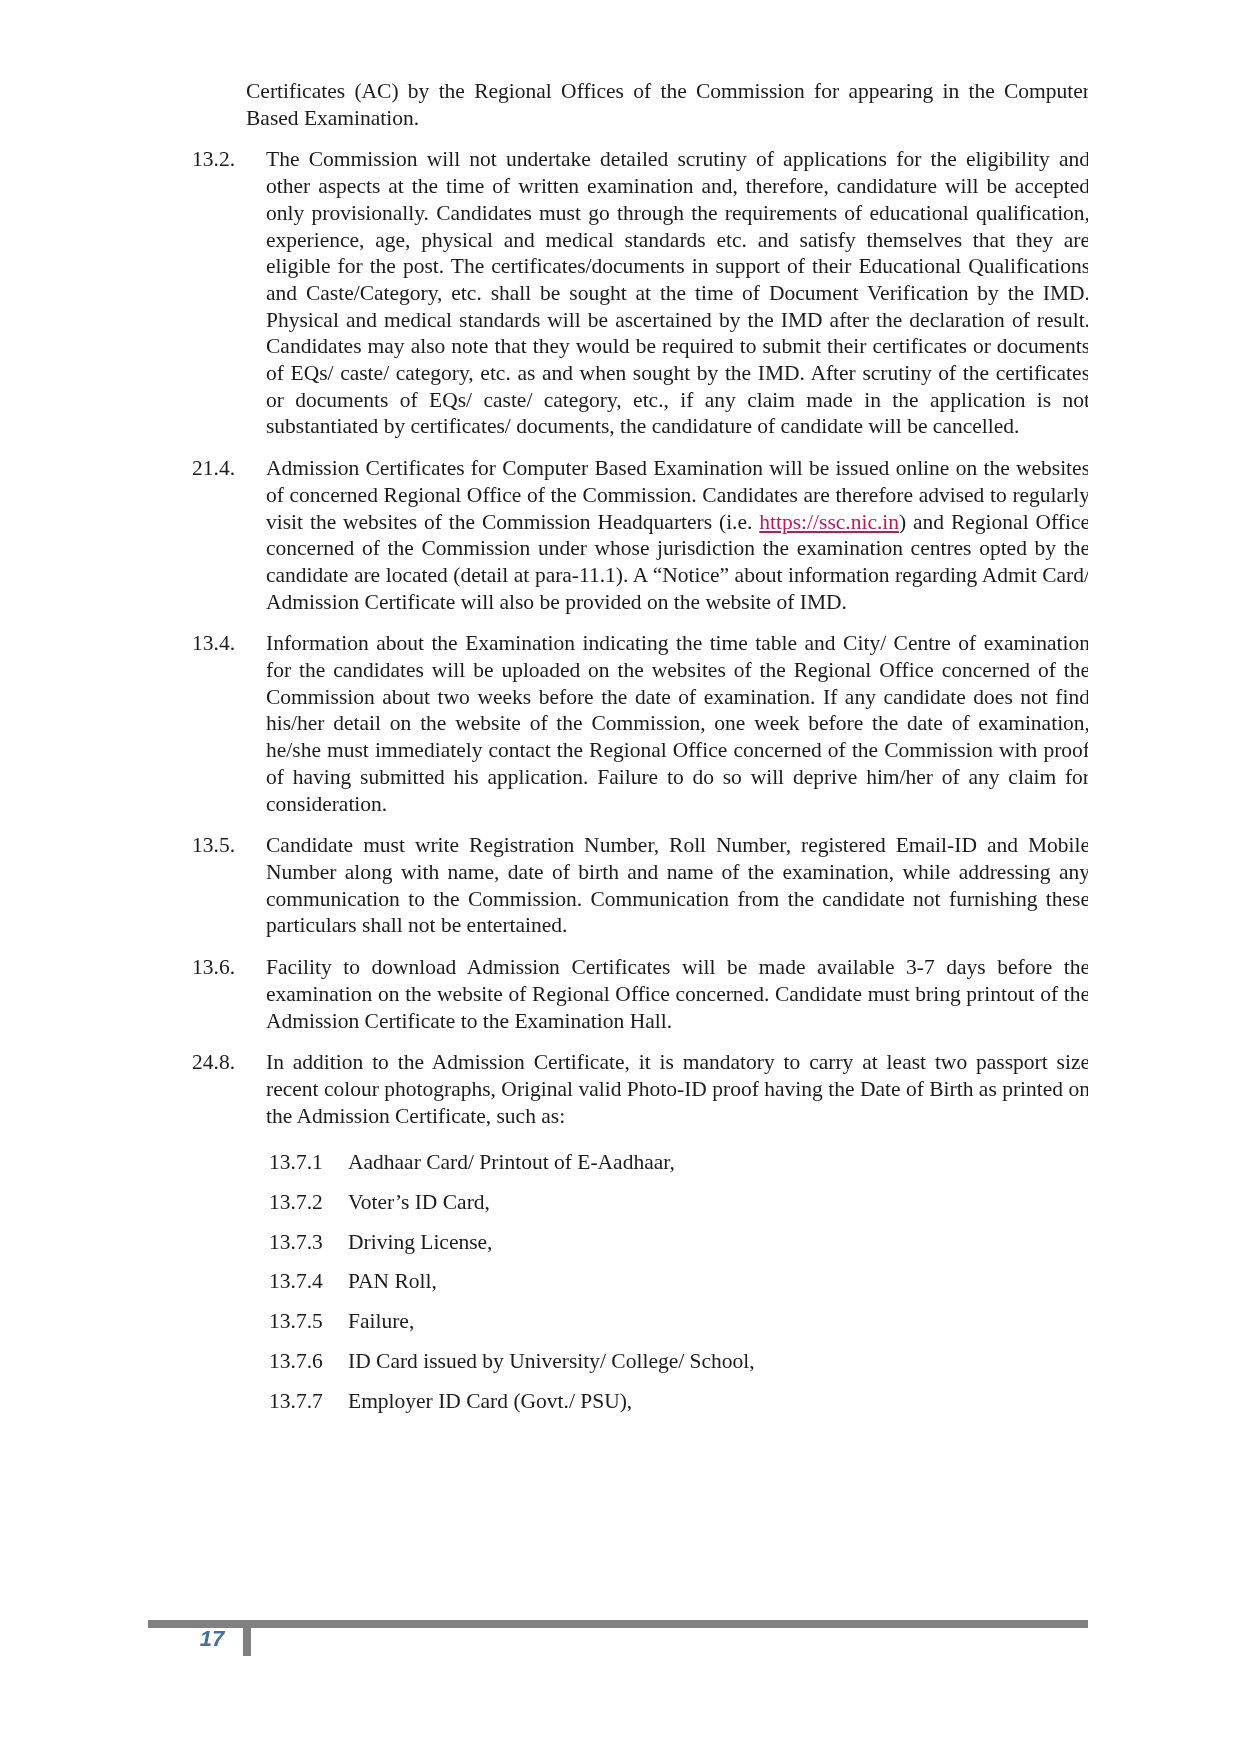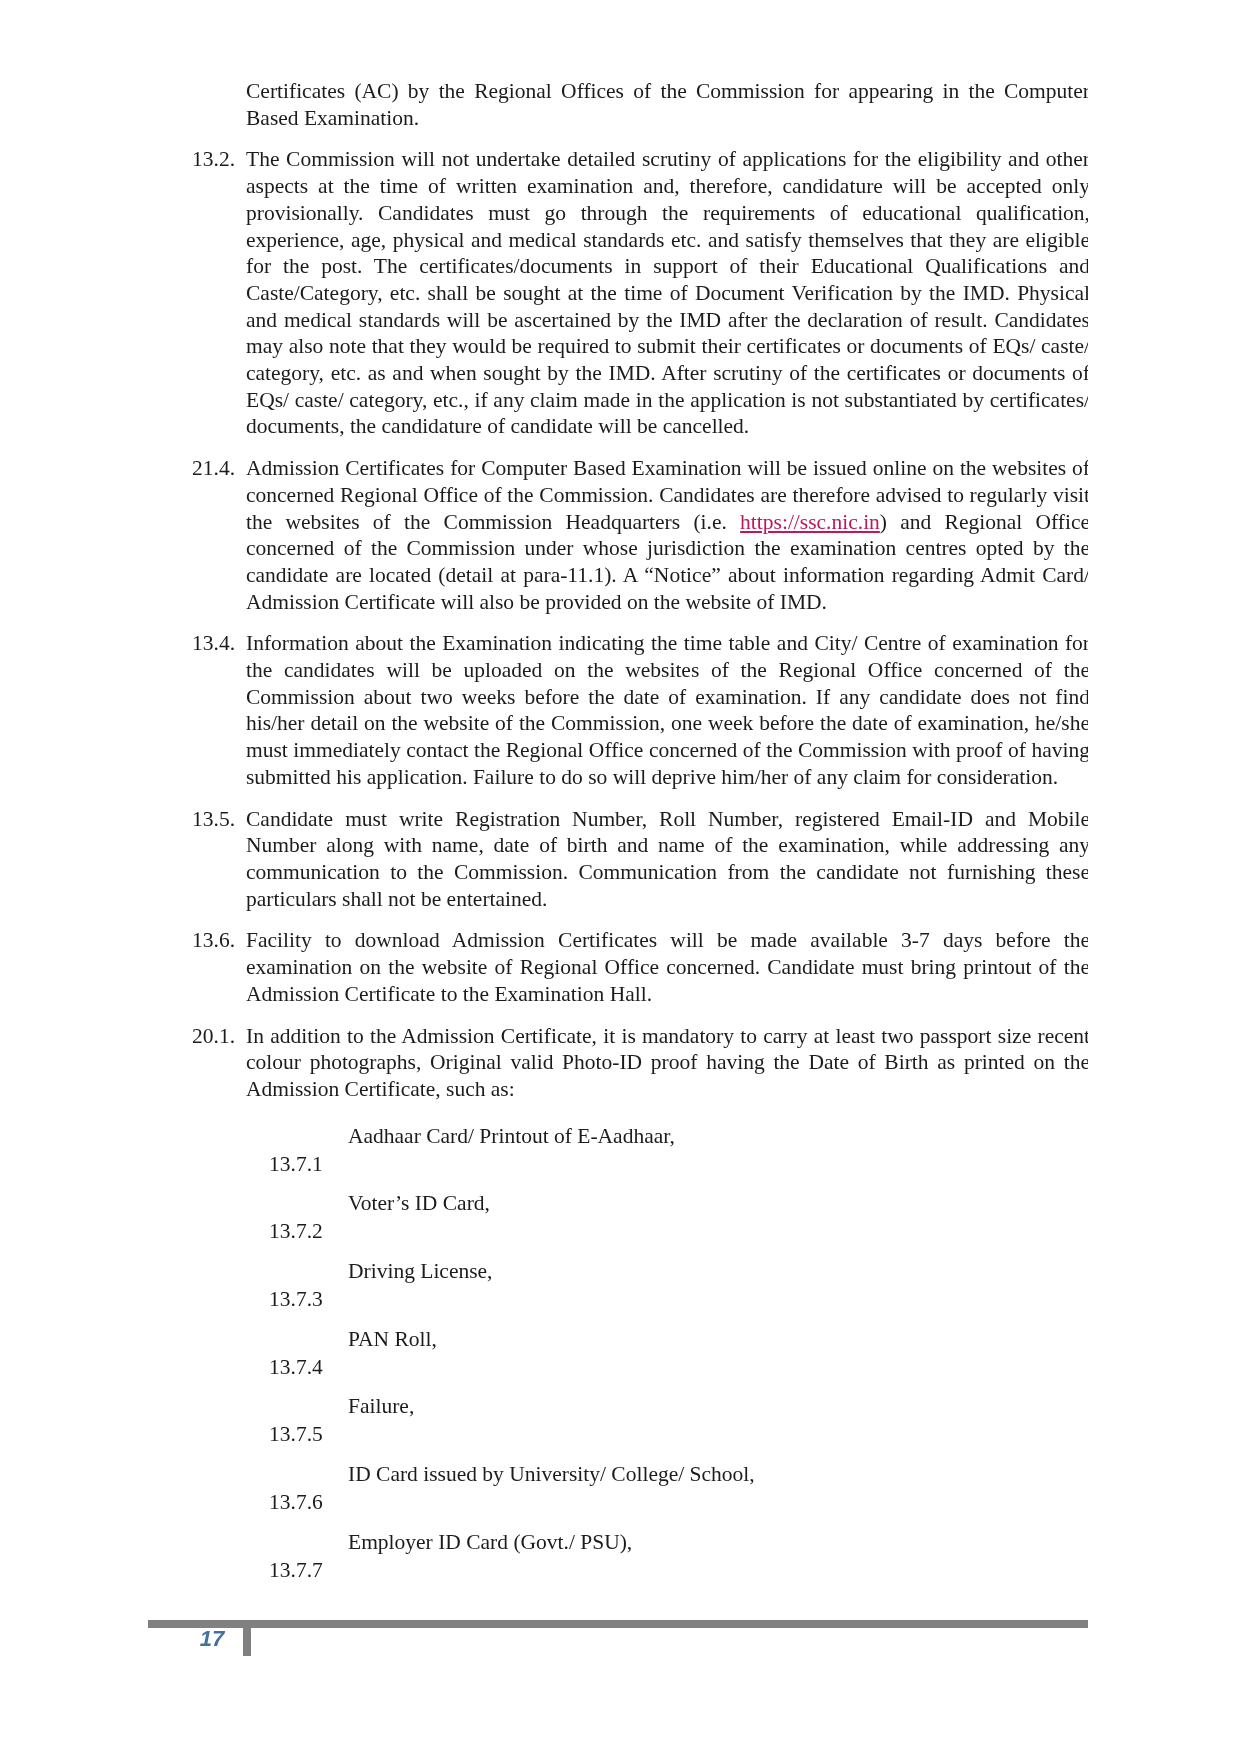--- a/index.html
+++ b/index.html
@@ -24,20 +24,21 @@
     font-size: 21.5px;
     line-height: 26.7px;
   }
   .intro {
     margin: 0 0 0 54px;
     text-align: justify;
   }
   .para {
     display: flex;
     margin-top: 15px;
+    gap: 20px;
   }
   .para-num {
     flex: 0 0 54px;
   }
   .para-body {
     flex: 1 1 auto;
     text-align: justify;
   }
   .doc-link {
     color: #be185d;
@@ -47,21 +48,20 @@
   .sub-list {
     margin-top: 20px;
     margin-left: 77px;
   }
   .sub-item {
     display: flex;
     margin-top: 13px;
   }
   .sub-item-num {
     flex: 0 0 79px;
-    margin-top: 28px;
   }
   .sub-item-text {
     flex: 1 1 auto;
   }
   .footer-hbar {
     position: absolute;
     left: 148px;
     top: 1620px;
     width: 941px;
     height: 8px;
@@ -116,21 +116,21 @@
       <span class="para-num">13.5.</span>
       <span class="para-body">Candidate must write Registration Number, Roll Number, registered Email-ID and Mobile Number along with name, date of birth and name of the examination, while addressing any communication to the Commission. Communication from the candidate not furnishing these particulars shall not be entertained.</span>
     </div>
 
     <div class="para">
       <span class="para-num">13.6.</span>
       <span class="para-body">Facility to download Admission Certificates will be made available 3-7 days before the examination on the website of Regional Office concerned. Candidate must bring printout of the Admission Certificate to the Examination Hall.</span>
     </div>
 
     <div class="para">
-      <span class="para-num">20.1.</span>
+      <span class="para-num">24.8.</span>
       <span class="para-body">In addition to the Admission Certificate, it is mandatory to carry at least two passport size recent colour photographs, Original valid Photo-ID proof having the Date of Birth as printed on the Admission Certificate, such as:</span>
     </div>
 
     <div class="sub-list">
       <div class="sub-item">
         <span class="sub-item-num">13.7.1</span>
         <span class="sub-item-text">Aadhaar Card/ Printout of E-Aadhaar,</span>
       </div>
       <div class="sub-item">
         <span class="sub-item-num">13.7.2</span>

